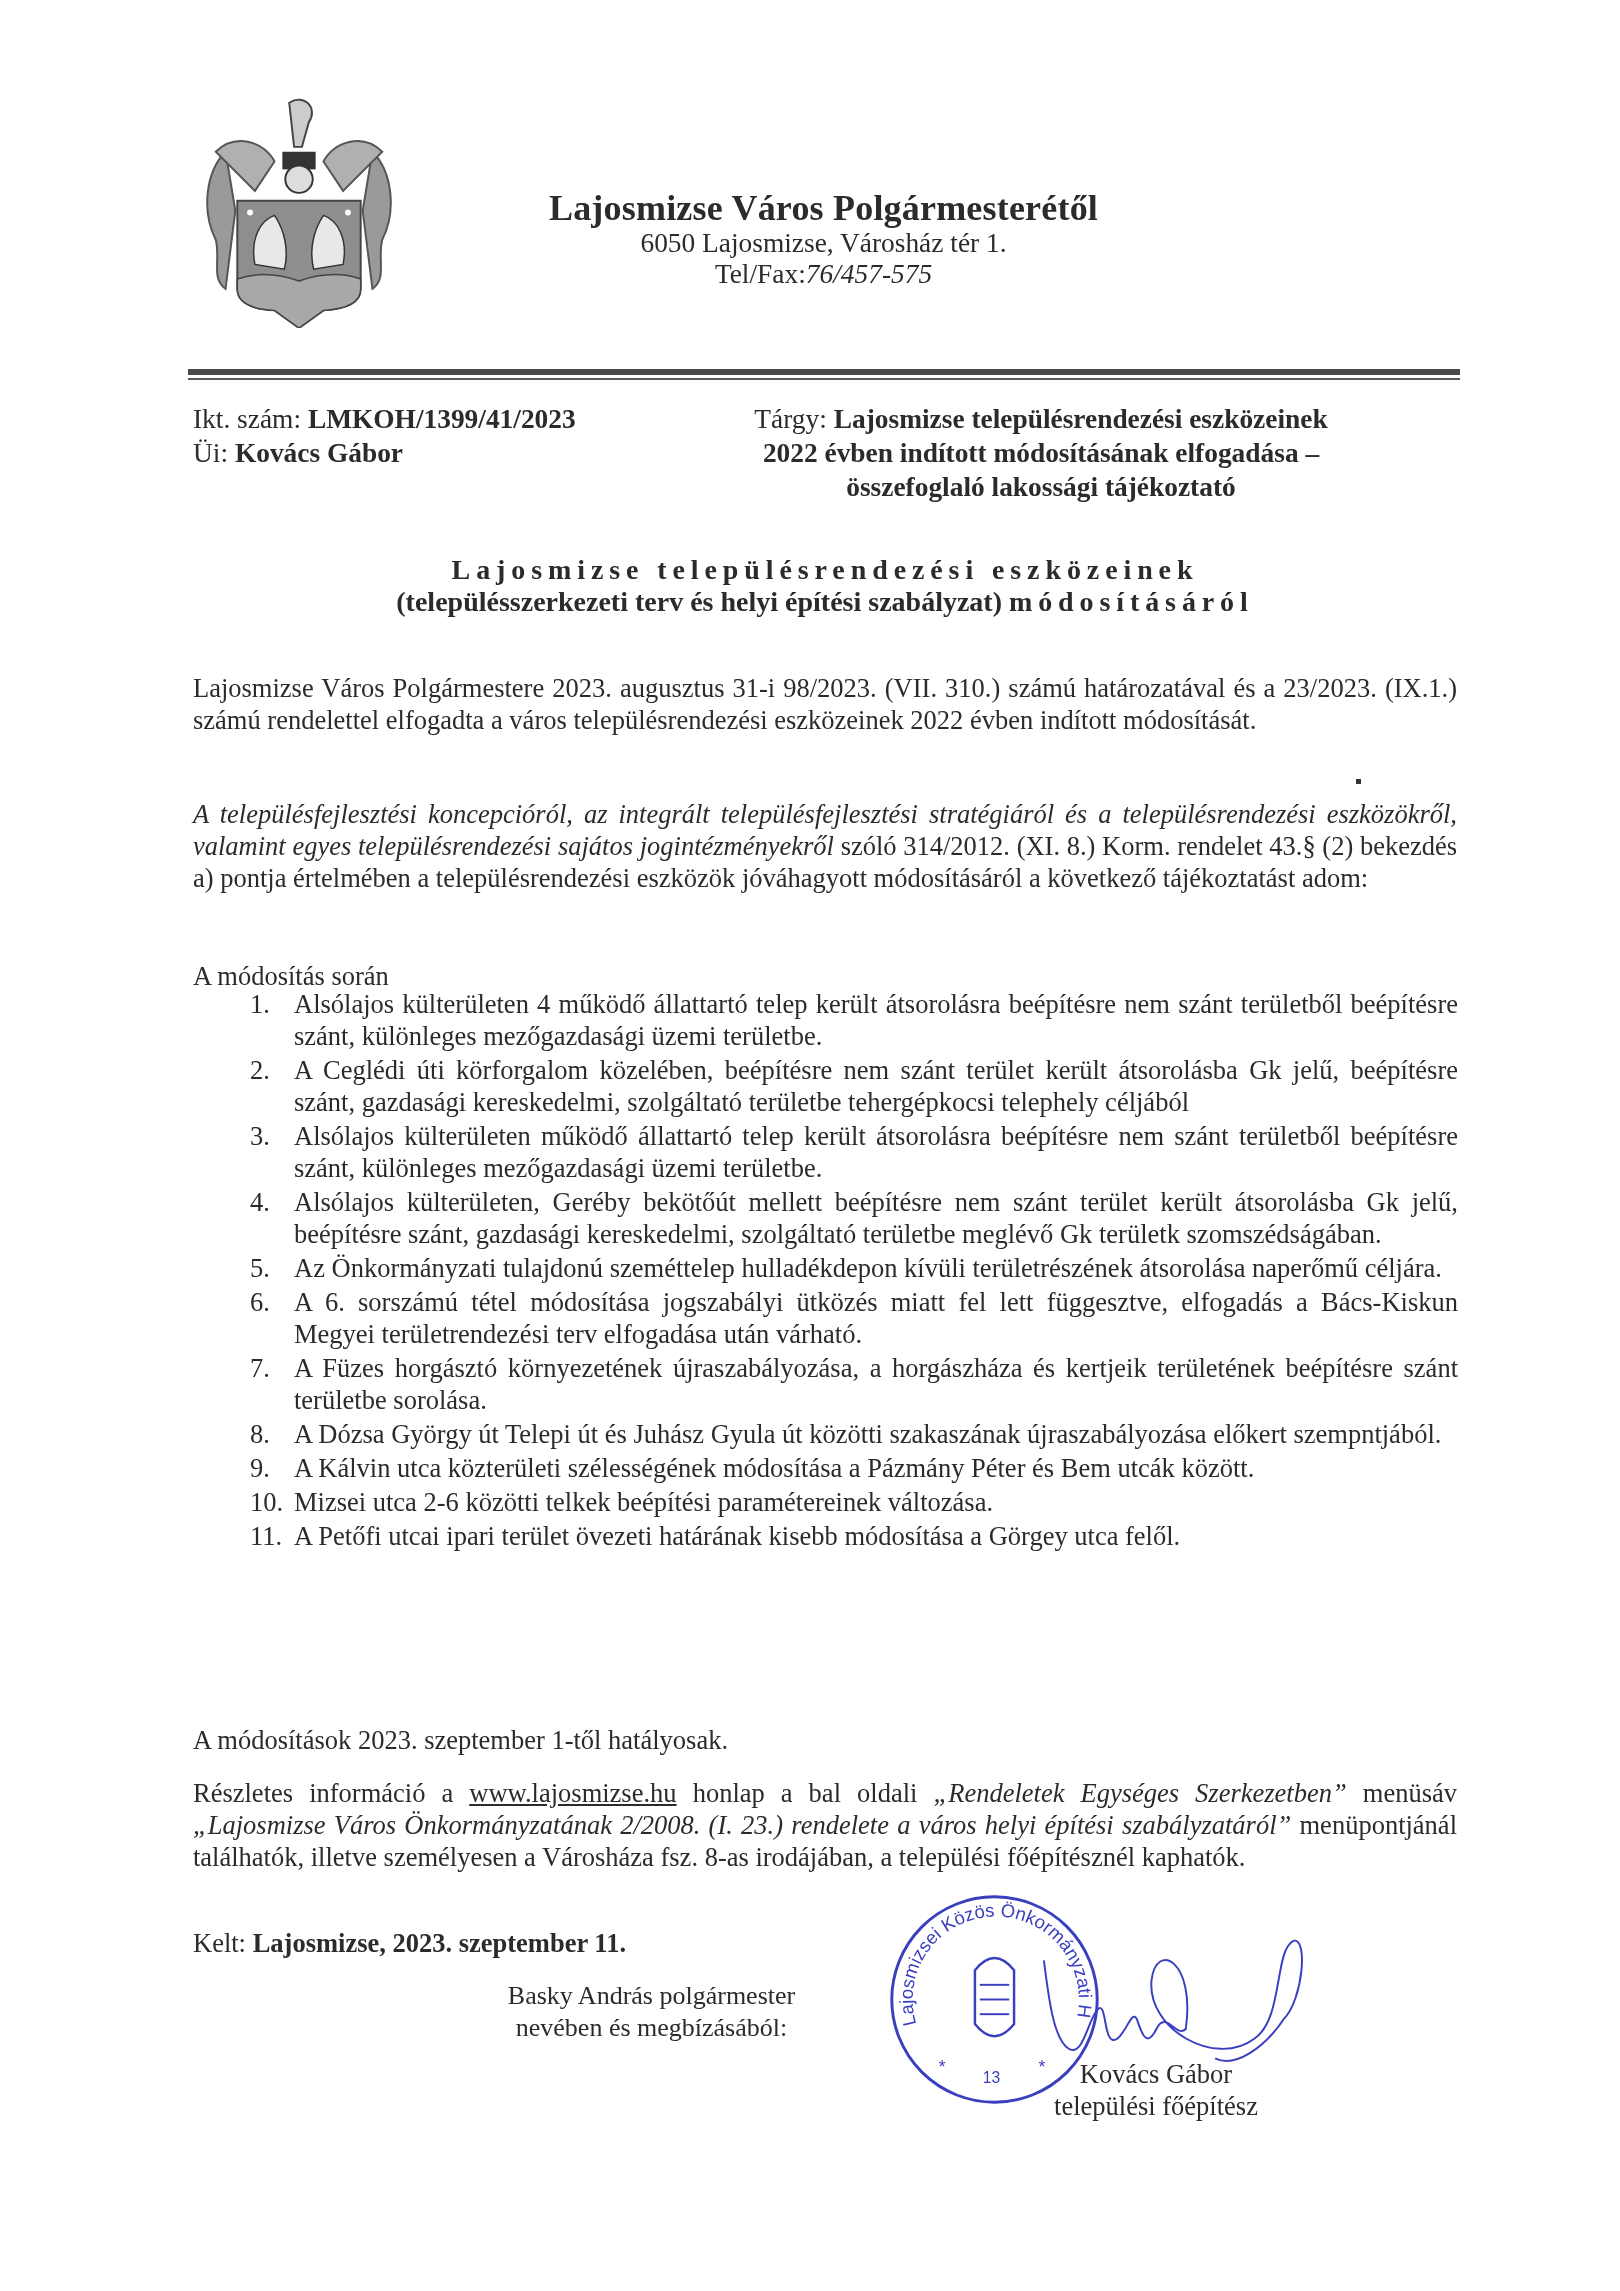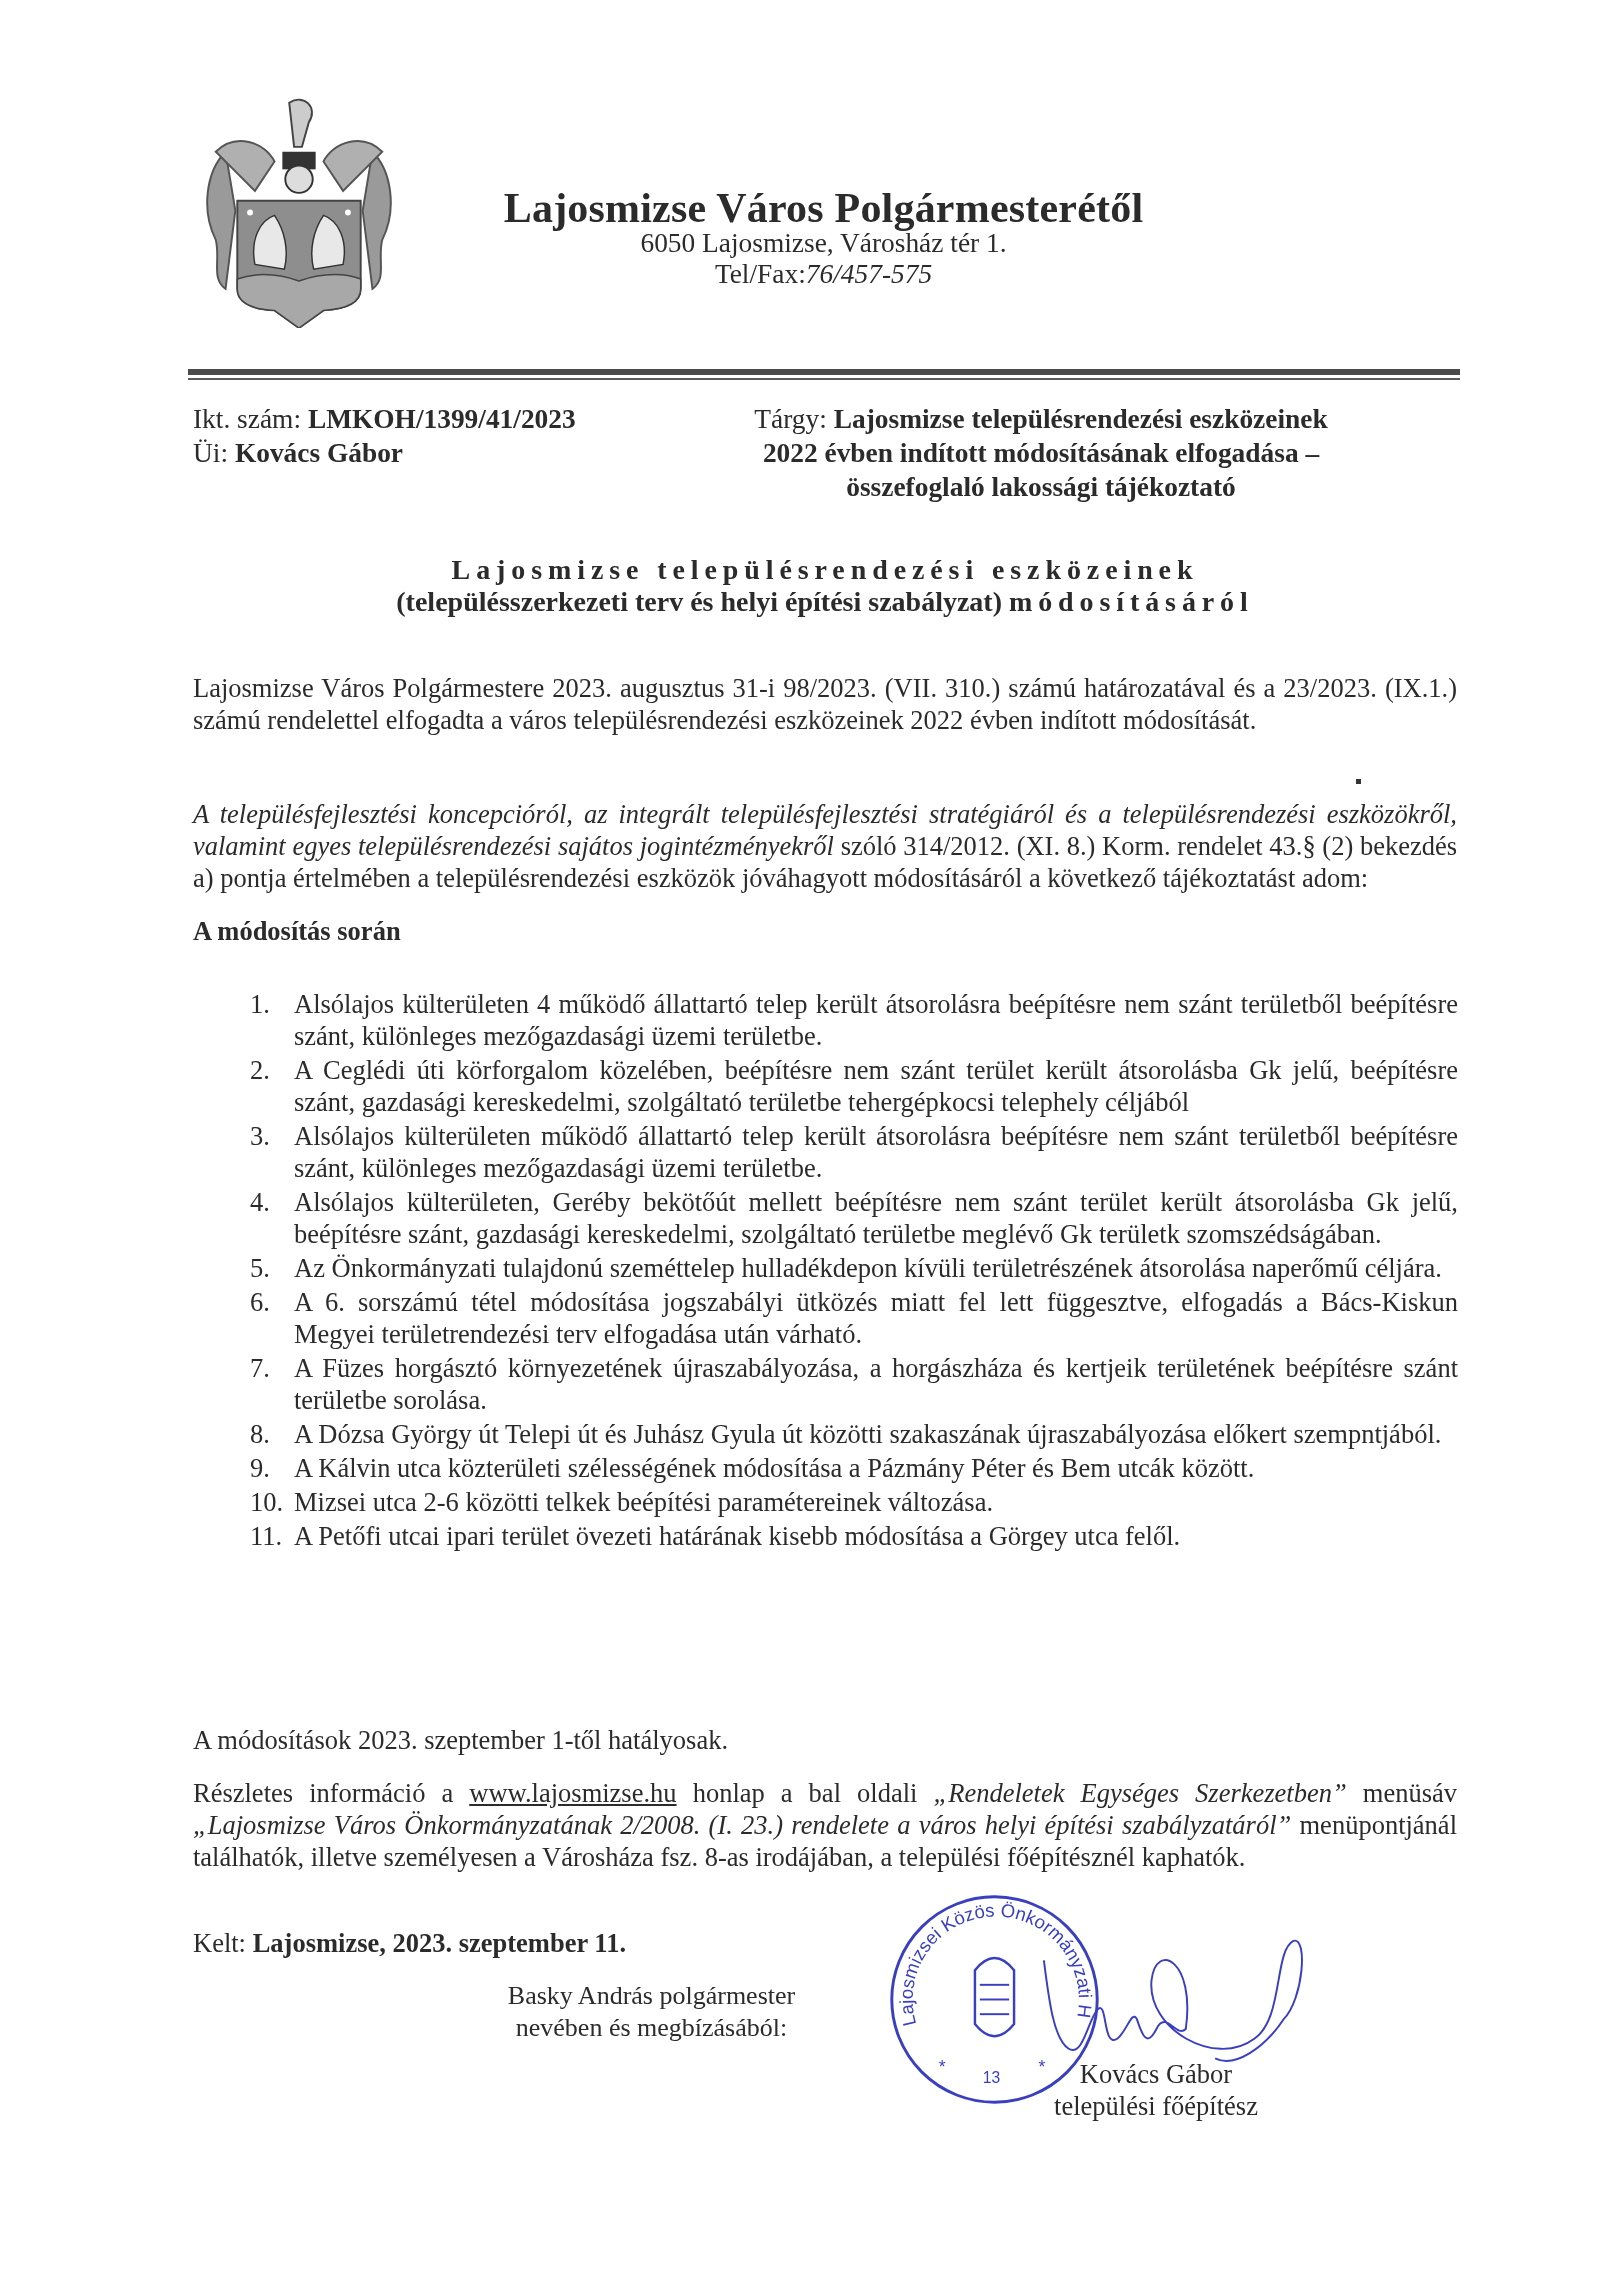--- a/index.html
+++ b/index.html
@@ -1,35 +1,35 @@
 <!DOCTYPE html>
 <html><head>
 <meta charset="utf-8">
 <style>
   html, body { margin:0; padding:0; background:#ffffff; }
   body { width:1620px; height:2292px; position:relative; overflow:hidden;
          font-family:"Liberation Serif", serif; color:#2b2b2b; }
   .abs { position:absolute; }
   .crest { left:196px; top:93px; width:206px; height:235px; }
   .org { left:461px; top:189px; width:725px; text-align:center; line-height:31px; }
-  .org .name { font-size:42px; font-weight:bold; display:block; letter-spacing:0.2px; line-height:39px; }
+  .org .name { font-size:36px; font-weight:bold; display:block; letter-spacing:0.2px; line-height:39px; }
   .org .line { font-size:27.4px; display:block; }
   .org .italic { font-style:italic; }
   .rule1 { left:188px; top:369px; width:1272px; height:5.9px; background:#4a4a4a; }
   .rule2 { left:188px; top:378px; width:1272px; height:2px; background:#5a5a5a; }
   .meta-left { left:193px; top:402px; font-size:27.4px; line-height:34px; }
   .meta-right { left:627px; top:402px; width:828px; text-align:center; font-size:27.4px; line-height:34px; }
   b { font-weight:bold; }
   .heading { left:188px; top:554px; width:1274px; text-align:center; font-size:28px; font-weight:bold; line-height:32px; }
   .spaced { letter-spacing:5.9px; }
   .para { left:193px; width:1264px; font-size:26.5px; line-height:32px; text-align:justify; }
   .p1 { top:672px; }
   .p2 { top:798px; font-size:26.5px; }
   .it { font-style:italic; }
-  .p3 { top:915px;font-weight:bold; }
+  .p3 { top:960px; }
   .list { left:250px; top:988px; width:1208px; margin:0; padding:0; list-style:none; font-size:26.5px; line-height:32px; }
   .list li { position:relative; padding-left:44px; text-align:justify; margin-bottom:2px; }
   .list li .num { position:absolute; left:0; top:0; }
   .p4 { top:1724px; }
   .p5 { top:1777px; line-height:32px; }
   .p5 u { text-decoration:underline; }
   .kelt { left:193px; top:1928px; font-size:26.5px; }
   .signer-left { left:480px; top:1980px; width:343px; text-align:center; font-size:26px; line-height:32px; }
   .stamp { left:882px; top:1887px; width:225px; height:225px; }
   .sig { left:1039px; top:1921px; width:274px; height:167px; }

